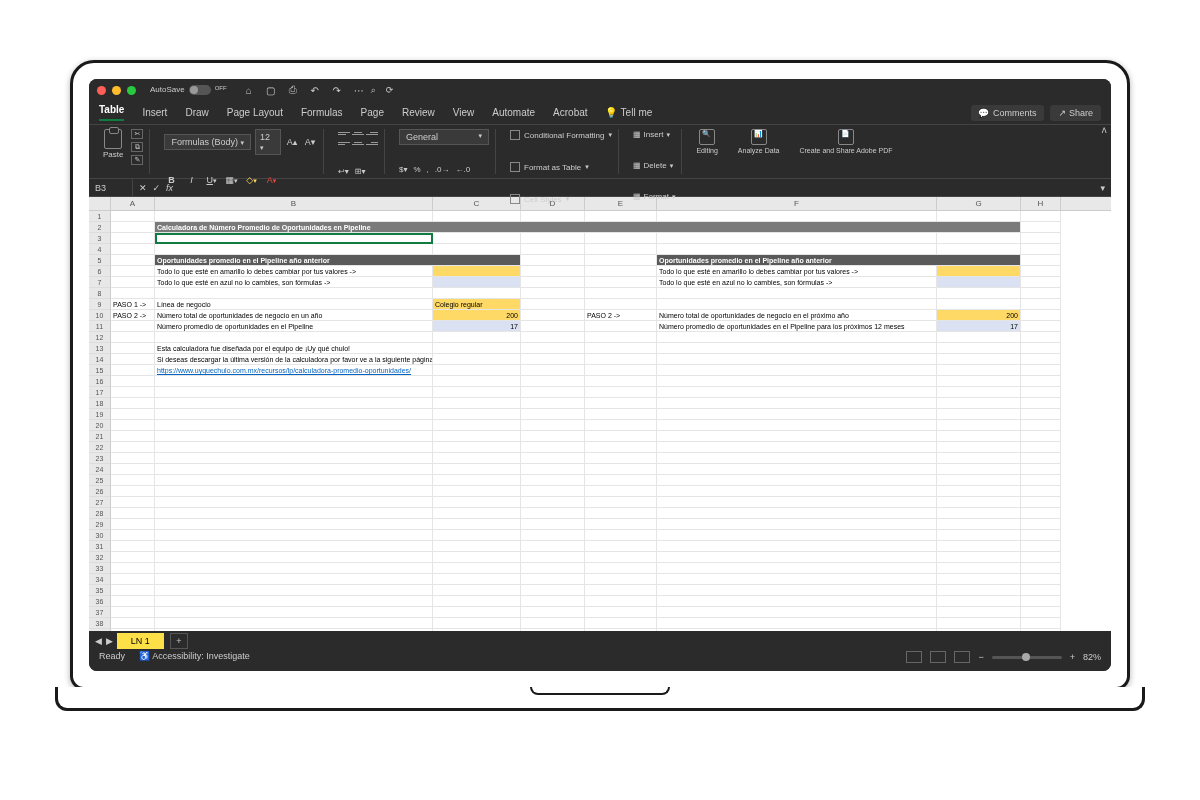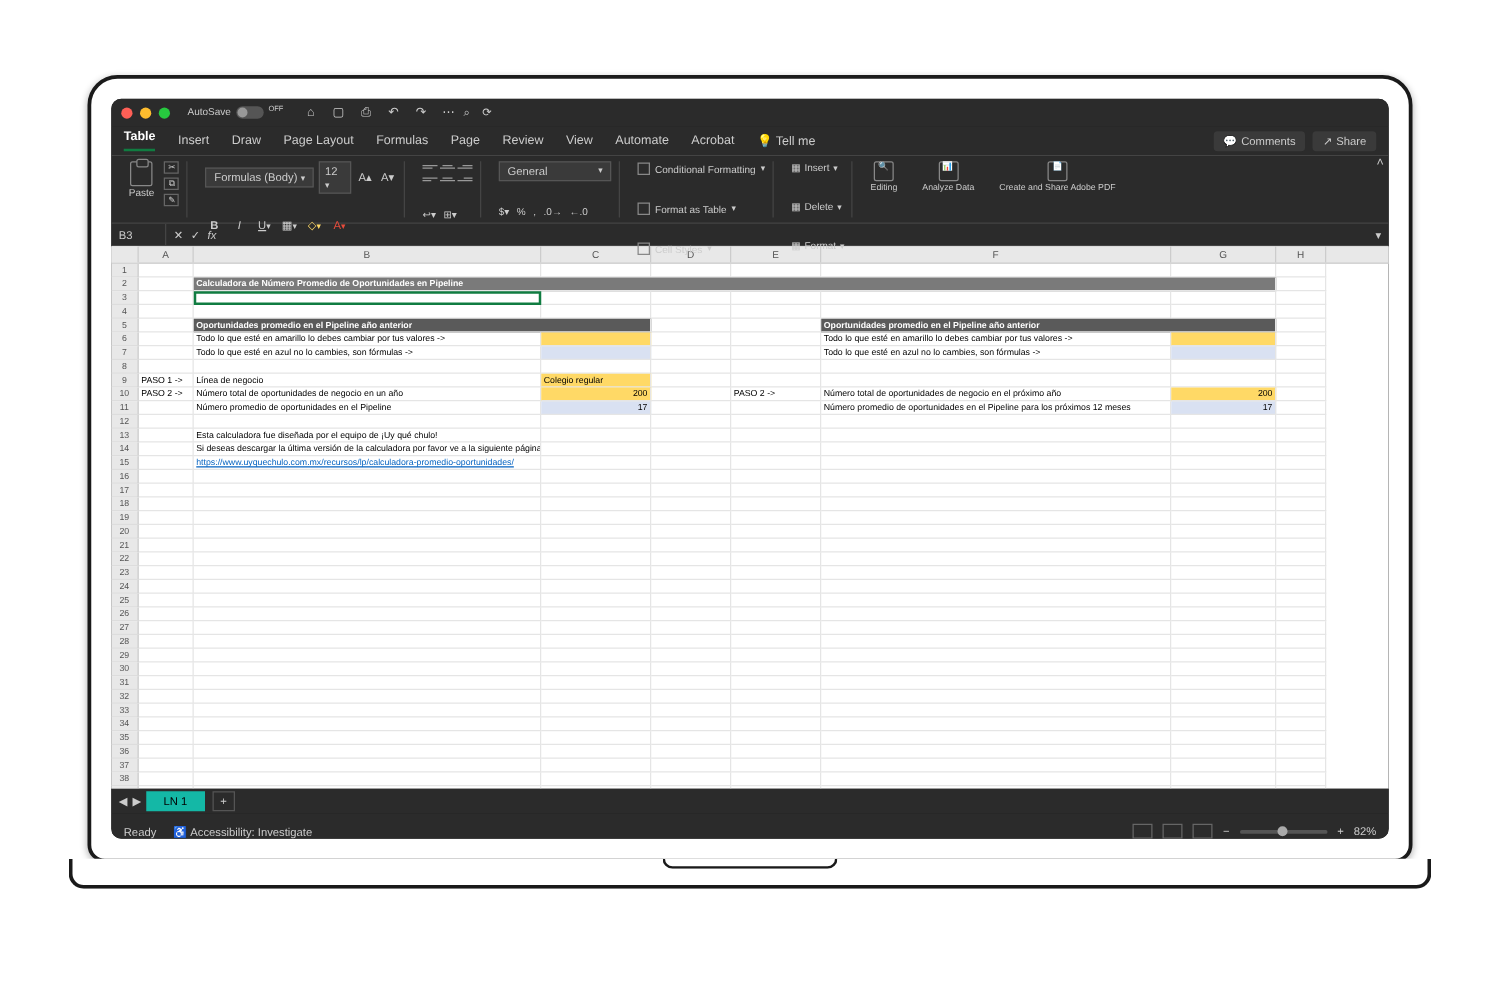--- a/index.html
+++ b/index.html
@@ -64,23 +64,23 @@
 .cell{border-right:1px solid #e5e5e5;border-bottom:1px solid #e5e5e5;padding:0 2px;line-height:11px;overflow:hidden;white-space:nowrap}
 .cA{width:44px}.cB{width:278px}.cC{width:88px}.cD{width:64px}.cE{width:72px}.cF{width:280px}.cG{width:84px}.cH{width:40px}
 .hdr-gray{background:#7a7a7a;color:#fff;font-weight:600}
 .hdr-dark{background:#5a5a5a;color:#fff;font-weight:600}
 .yellow{background:#ffd966}
 .blue{background:#d9e1f2}
 .selected{border:2px solid #107c41!important;position:relative;z-index:2}
 .link{color:#0563c1;text-decoration:underline}
 .rt{text-align:right}
 .sheet-bar{height:20px;background:#2b2b2b;display:flex;align-items:center;padding:0 6px;gap:4px;color:#ccc;font-size:9px}
-.sheet-tab{background:#14b8a6;color:#000;padding:3px 14px;font-size:9px}
+.sheet-tab{background:#fde047;color:#000;padding:3px 14px;font-size:9px}
 .plus-tab{width:18px;height:16px;display:flex;align-items:center;justify-content:center;border:1px solid #555;margin-left:2px}
-.status{height:20px;background:#2b2b2b;display:flex;align-items:flex-end;padding:0 10px;gap:14px;font-size:9px;color:#ccc}
+.status{height:20px;background:#2b2b2b;display:flex;align-items:flex-start;padding:0 10px;gap:14px;font-size:9px;color:#ccc}
 .status-right{margin-left:auto;display:flex;align-items:center;gap:8px}
 .view-btn{width:16px;height:12px;border:1px solid #666}
 .zoom-slider{width:70px;height:3px;background:#555;border-radius:2px;position:relative}
 .zoom-slider::after{content:"";position:absolute;width:8px;height:8px;background:#aaa;border-radius:50%;top:-3px;left:30px}
 .chev{font-size:7px}
 .collapse{position:absolute;right:4px;top:0;font-size:10px}
 </style>
 </head>
 <body>
 

